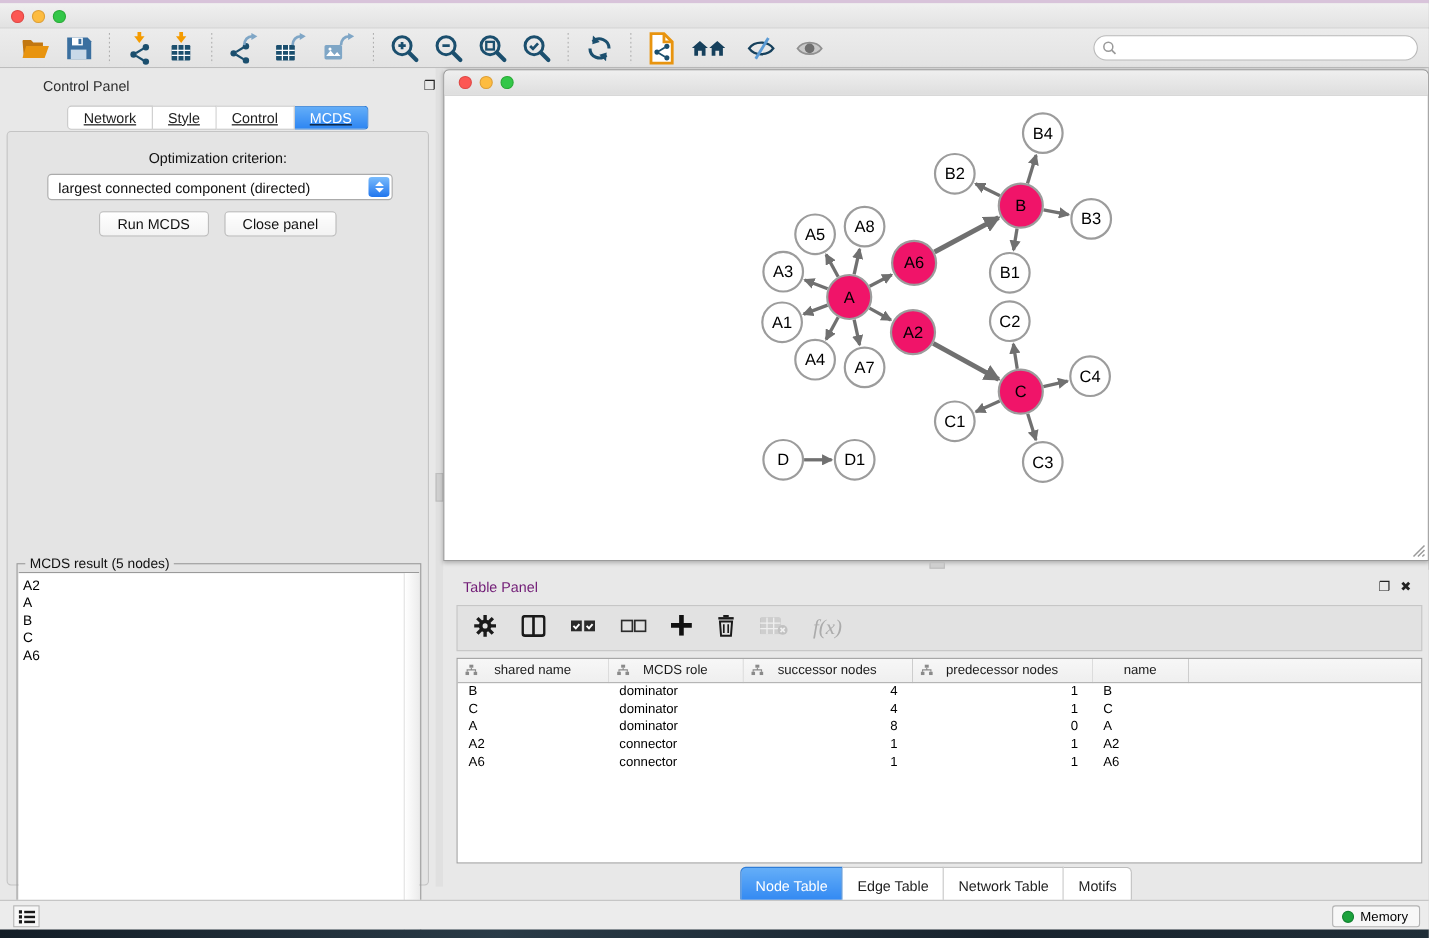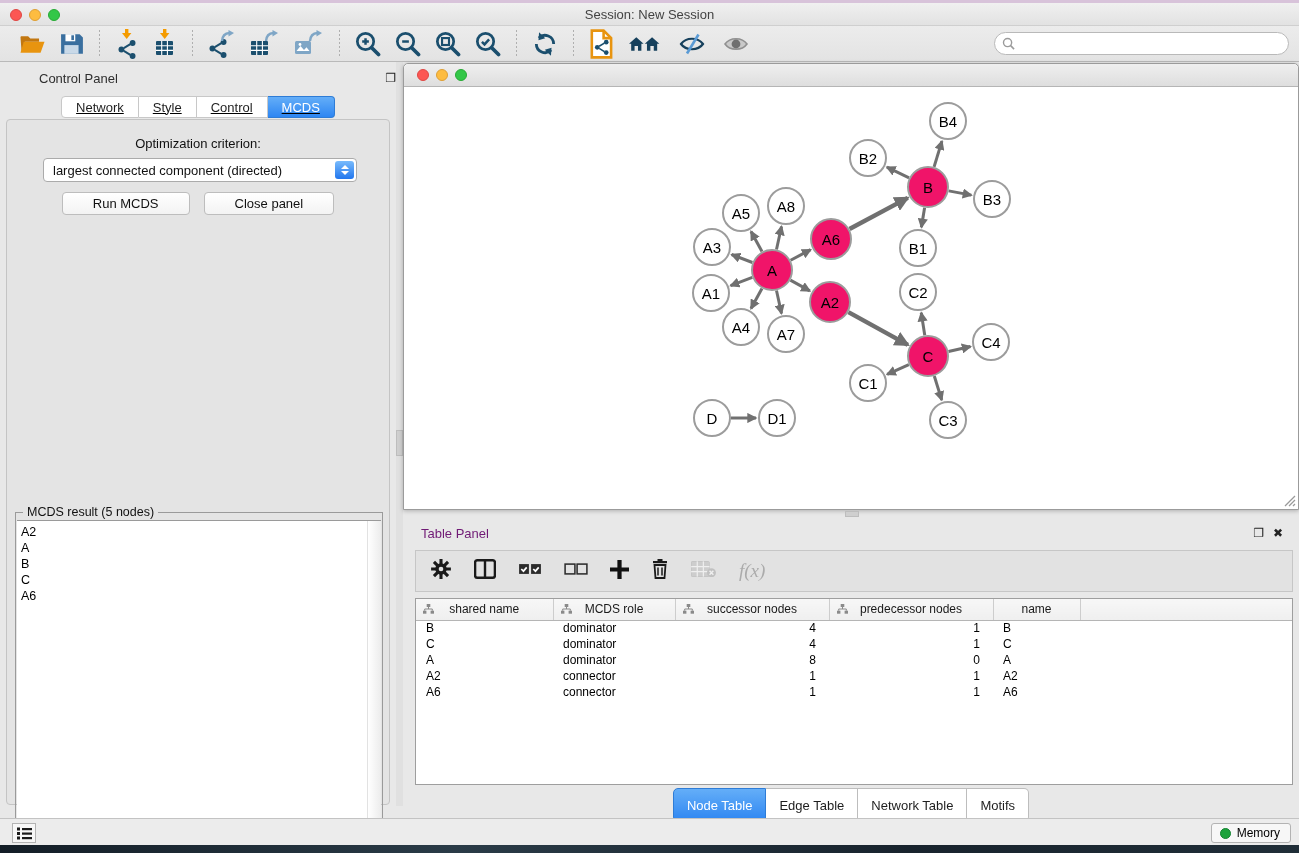--- a/index.html
+++ b/index.html
@@ -51,21 +51,21 @@
   .crit-select { position:absolute; left:36px; top:38px; width:314px; height:24px; background:#fff;
     border:1px solid #ABABAB; border-radius:4px; font-size:13px; color:#111;
     display:flex; align-items:center; padding-left:9px; }
   .crit-stepper { position:absolute; right:2px; top:2px; width:19px; height:18px; border-radius:3px;
     background:linear-gradient(#79BBFC,#2176EE); display:flex; flex-direction:column;
     align-items:center; justify-content:center; gap:2px; }
   .crit-stepper i { width:0; height:0; border-left:4px solid transparent; border-right:4px solid transparent; }
   .crit-stepper i.up { border-bottom:4px solid #fff; }
   .crit-stepper i.dn { border-top:4px solid #fff; }
   .cp-buttons { position:absolute; left:0; top:72px; width:100%; display:flex; justify-content:center; gap:14px; }
-  .btn { height:23px; padding:0 30px; background:linear-gradient(#FFFFFF,#F3F3F3);
+  .btn { height:23px; padding:0 16px; background:linear-gradient(#FFFFFF,#F3F3F3);
     border:1px solid #BDBDBD; border-radius:4px; font-size:13px; color:#111;
     display:flex; align-items:center; }
 
   .result-fieldset { position:absolute; left:8px; top:392px; width:368px; height:340px;
     border:1px solid #9A9A9A; }
   .result-legend { position:absolute; left:7px; top:-8px; background:#E4E4E4; padding:0 4px;
     font-size:12.5px; color:#111; }
   .result-list { position:absolute; left:1px; top:7px; right:1px; bottom:1px; background:#fff;
     border-top:1px solid #9A9A9A; font-size:12.5px; color:#000; padding:3px 0 0 4px; overflow:hidden; }
   .result-list .li { line-height:16px; }
@@ -162,21 +162,20 @@
 
 <div id="app">
   <div class="top-strip"></div>
 
   <div class="titlebar">
     <div class="lights">
       <div class="light red"></div>
       <div class="light yellow"></div>
       <div class="light green"></div>
     </div>
-    <div class="title">Session: New Session</div>
   </div>
 
   <div class="toolbar">
     <span class="tb-icon">
       <svg width="27" height="24" viewBox="0 0 24 22">
           <path d="M1 5c0-.6.4-1 1-1h6l2 2h8v3H5L2 18z" fill="#C27710"></path>
           <path d="M4 9h19l-3.6 10H1z" fill="#E8940F"></path>
         </svg>
     </span>
     <span class="tb-icon">

